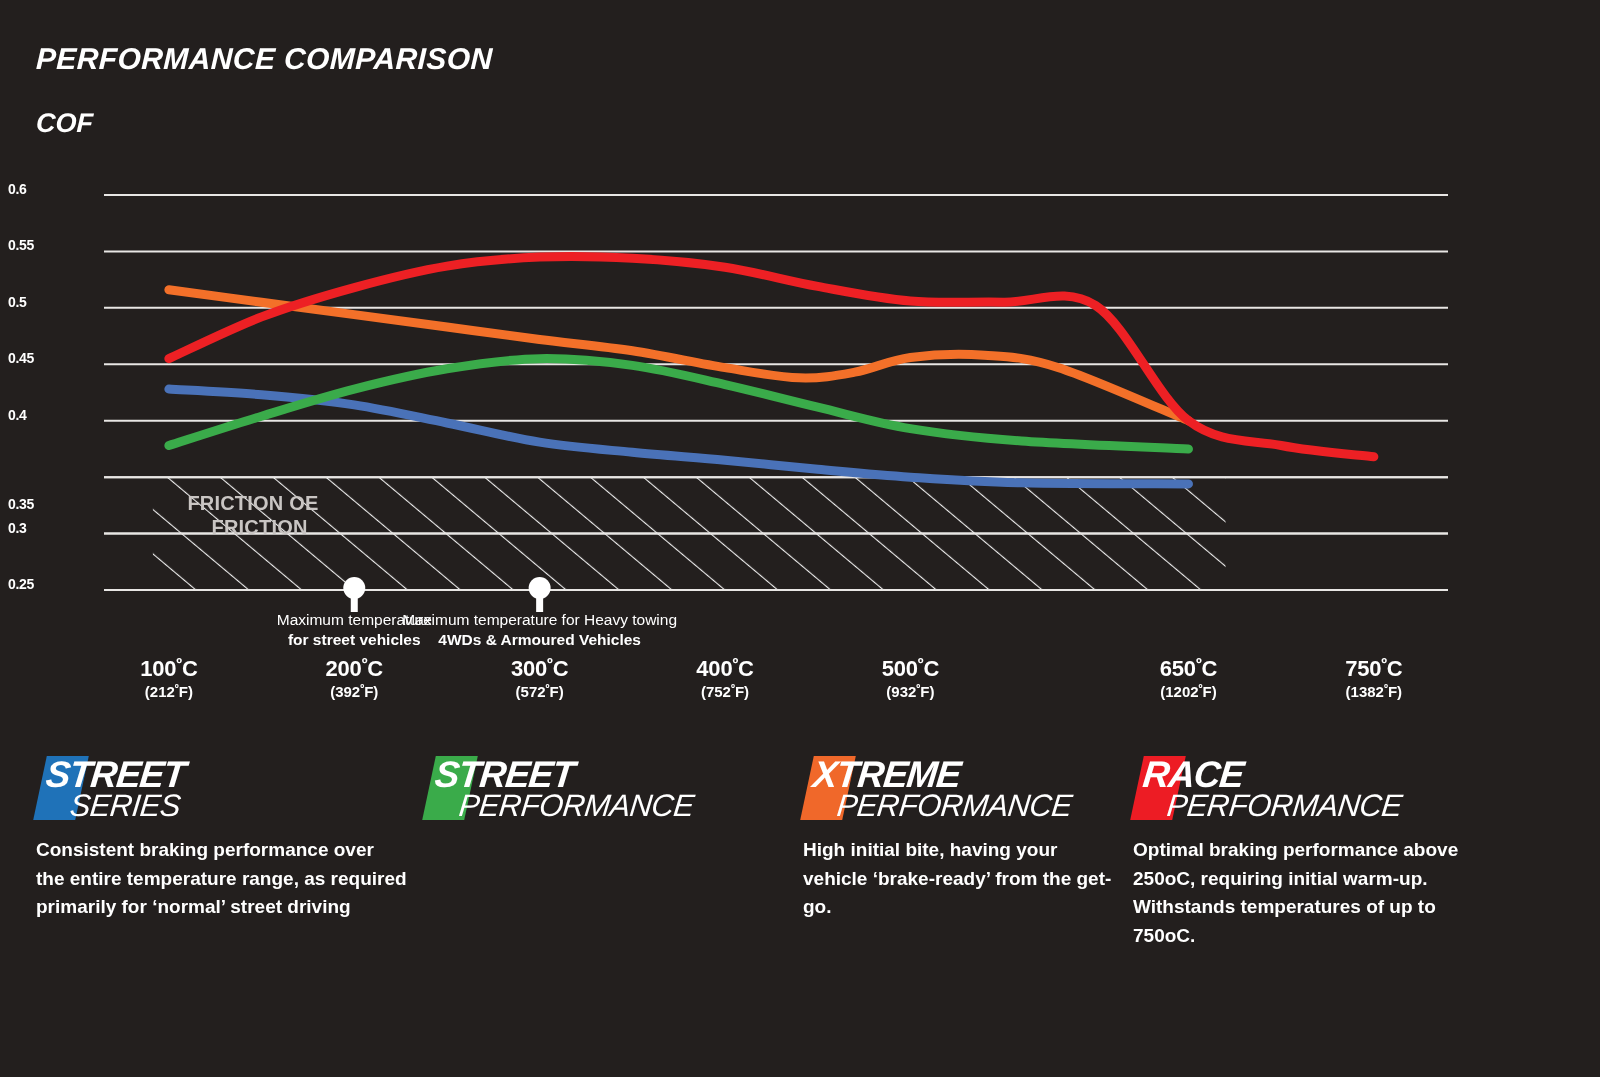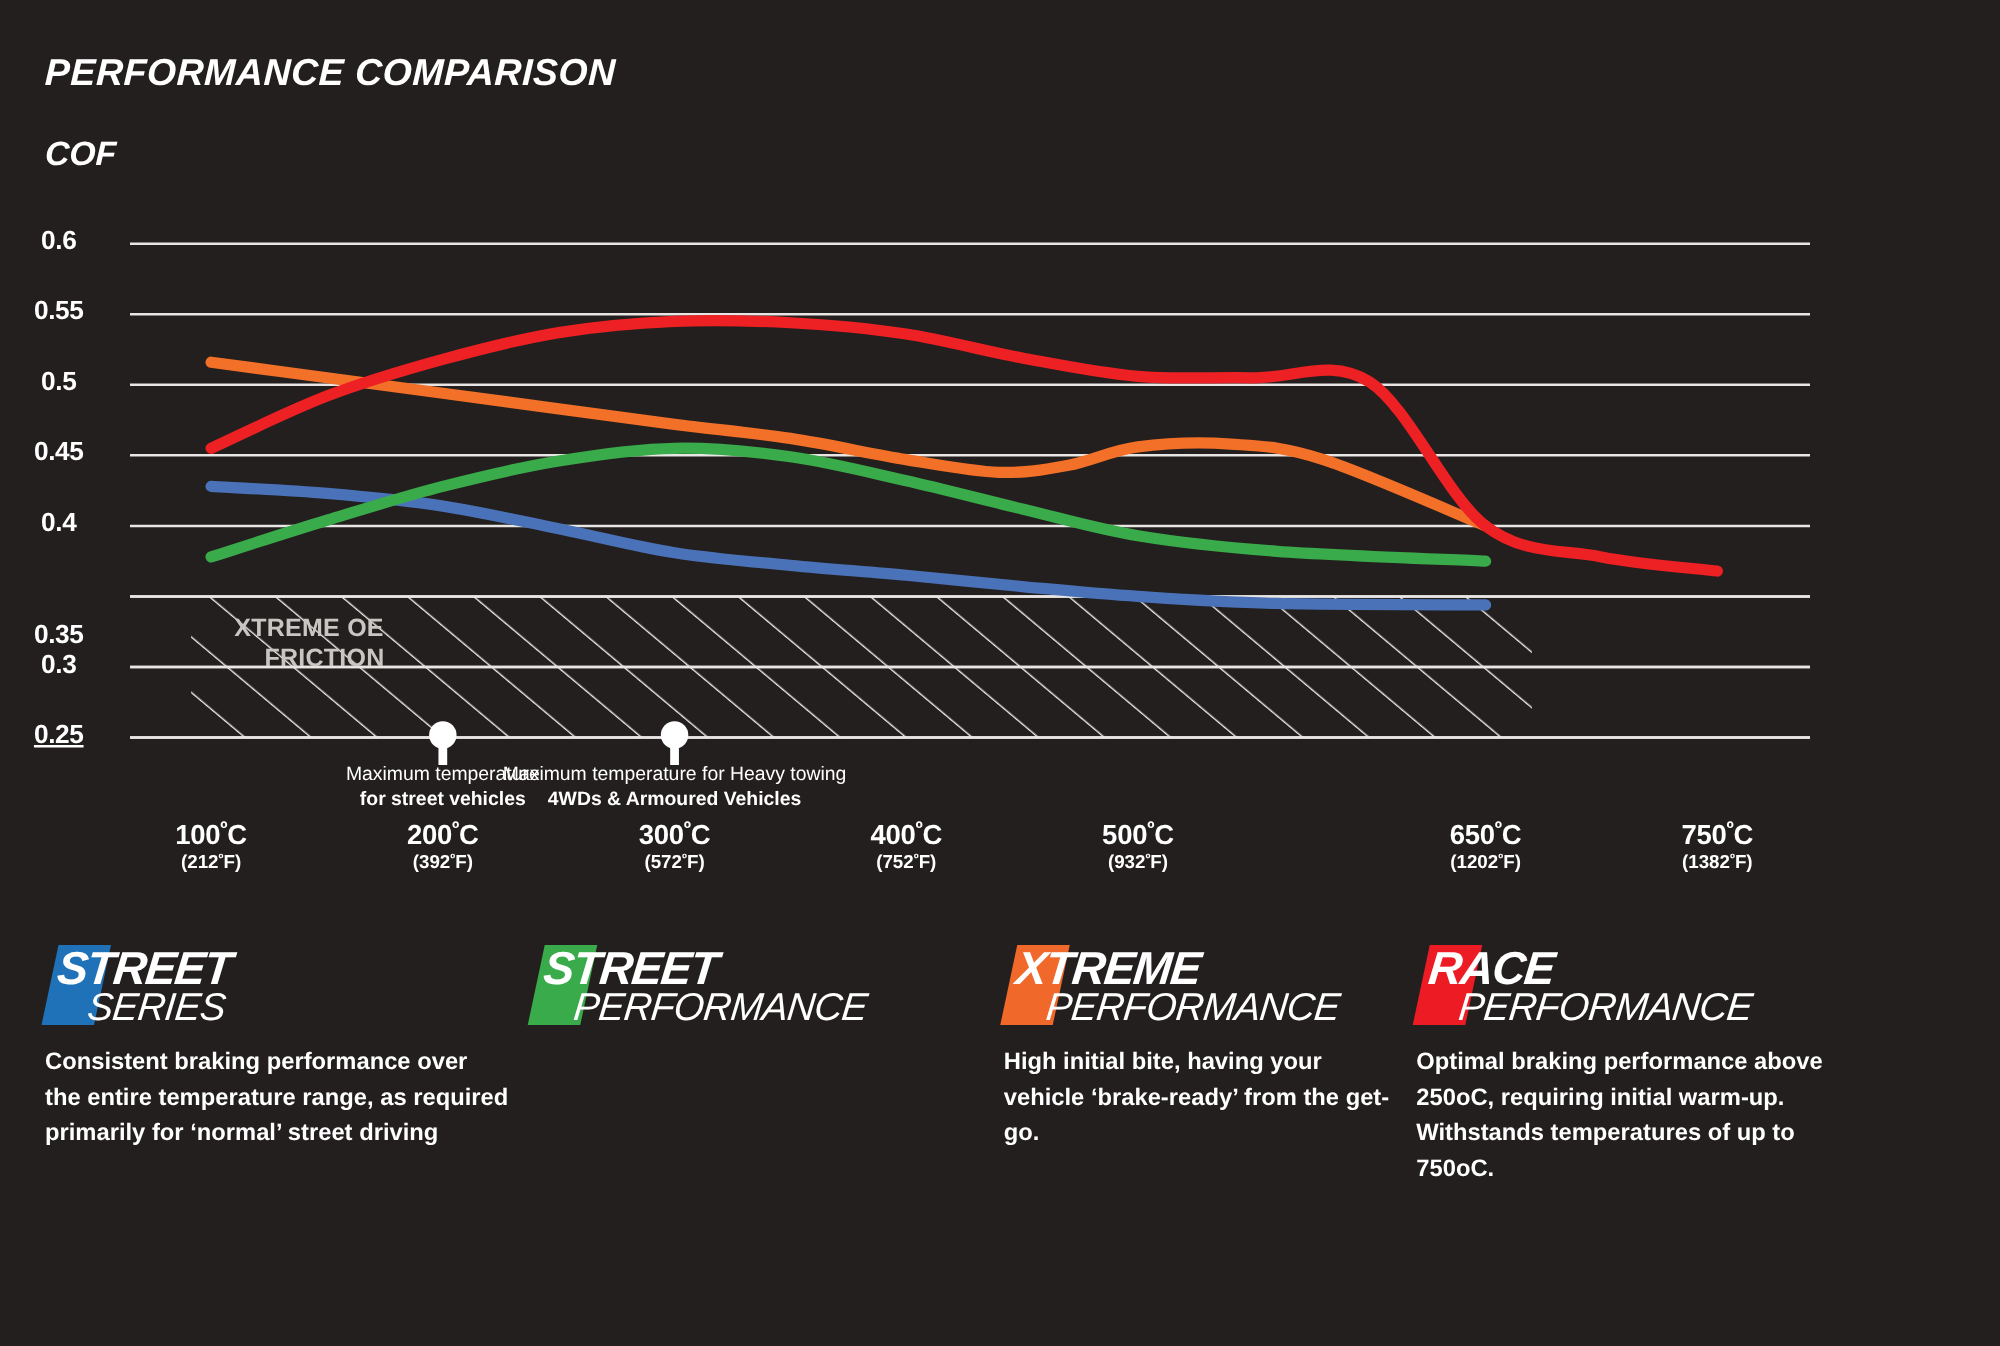--- a/index.html
+++ b/index.html
@@ -47,22 +47,22 @@
   #plot-area {
     position: absolute;
     left: 0px; top: 160px;
     width: 1600px; height: 460px;
   }
   #plot-svg { display: block; }
 
   .ytick {
     position: absolute;
     width: 78px;
-    text-align: center;
-    font-size: 21px;
+    text-align: left;
+    font-size: 14px;
     font-weight: bold;
     color: #ffffff;
     letter-spacing: -0.3px;
   }
 
   .band-label {
     position: absolute;
     font-size: 20px;
     font-weight: bold;
     color: #c9c5c3;
@@ -211,23 +211,23 @@
     </svg>
 
     <div id="ytick-layer">
         <div class="ytick" style="left: 8px; top: 21px;">0.6</div>
         <div class="ytick" style="left: 8px; top: 77.4286px;">0.55</div>
         <div class="ytick" style="left: 8px; top: 133.857px;">0.5</div>
         <div class="ytick" style="left: 8px; top: 190.286px;">0.45</div>
         <div class="ytick" style="left: 8px; top: 246.714px;">0.4</div>
         <div class="ytick" style="left: 8px; top: 303.143px; margin-top: 33px;">0.35</div>
         <div class="ytick" style="left: 8px; top: 359.571px;">0.3</div>
-        <div class="ytick" style="left: 8px; top: 416px; text-decoration: underline;">0.25</div>
-      </div>
-    <div class="band-label" id="band-label-1" style="left: 187.421px; top: 332.357px;">XTREME OE</div>
+        <div class="ytick" style="left: 8px; top: 416px;">0.25</div>
+      </div>
+    <div class="band-label" id="band-label-1" style="left: 187.421px; top: 332.357px;">FRICTION OE</div>
     <div class="band-label" id="band-label-2" style="left: 211.52px; top: 356.057px;">FRICTION</div>
   </div>
 
   <div id="marker-notes">
       <div class="marker-note" style="top: 610px; left: 354.262px; transform: translateX(-50%);">
         <span class="ln1">Maximum temperature</span>
         <span class="ln2">for street vehicles</span>
       </div>
       <div class="marker-note" style="top: 610px; left: 539.641px; transform: translateX(-50%);">
         <span class="ln1">Maximum temperature for Heavy towing</span>

